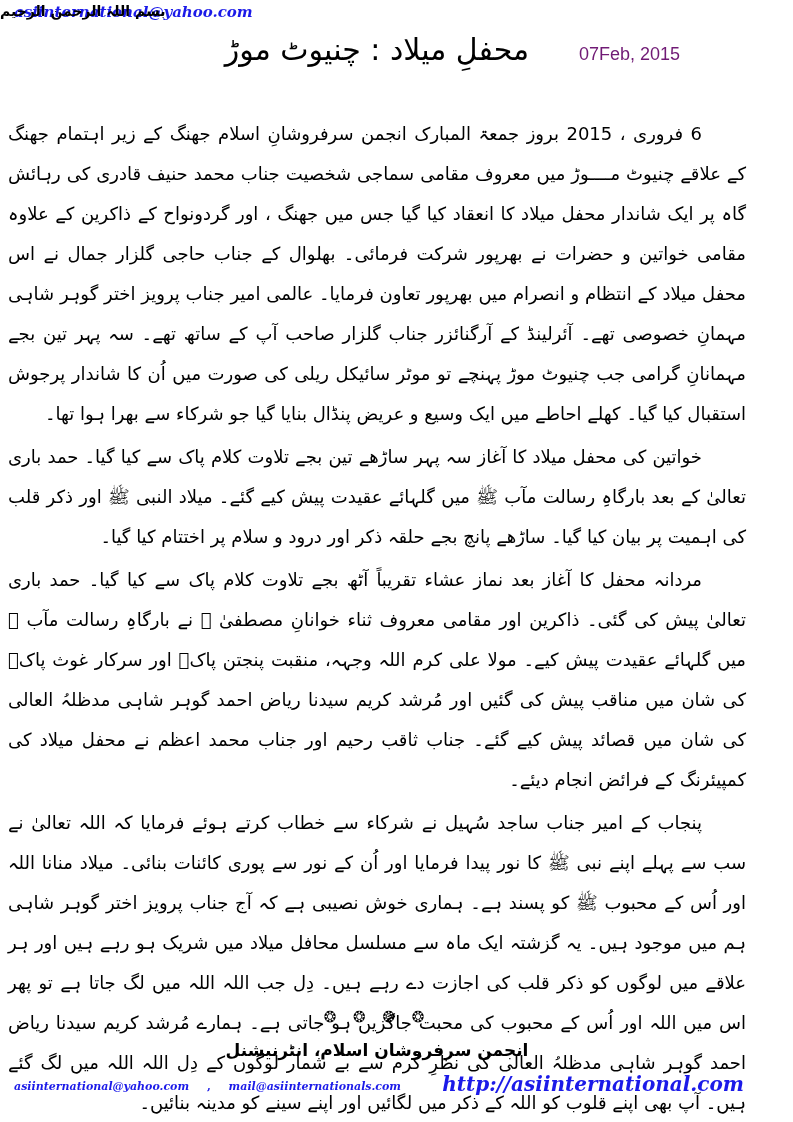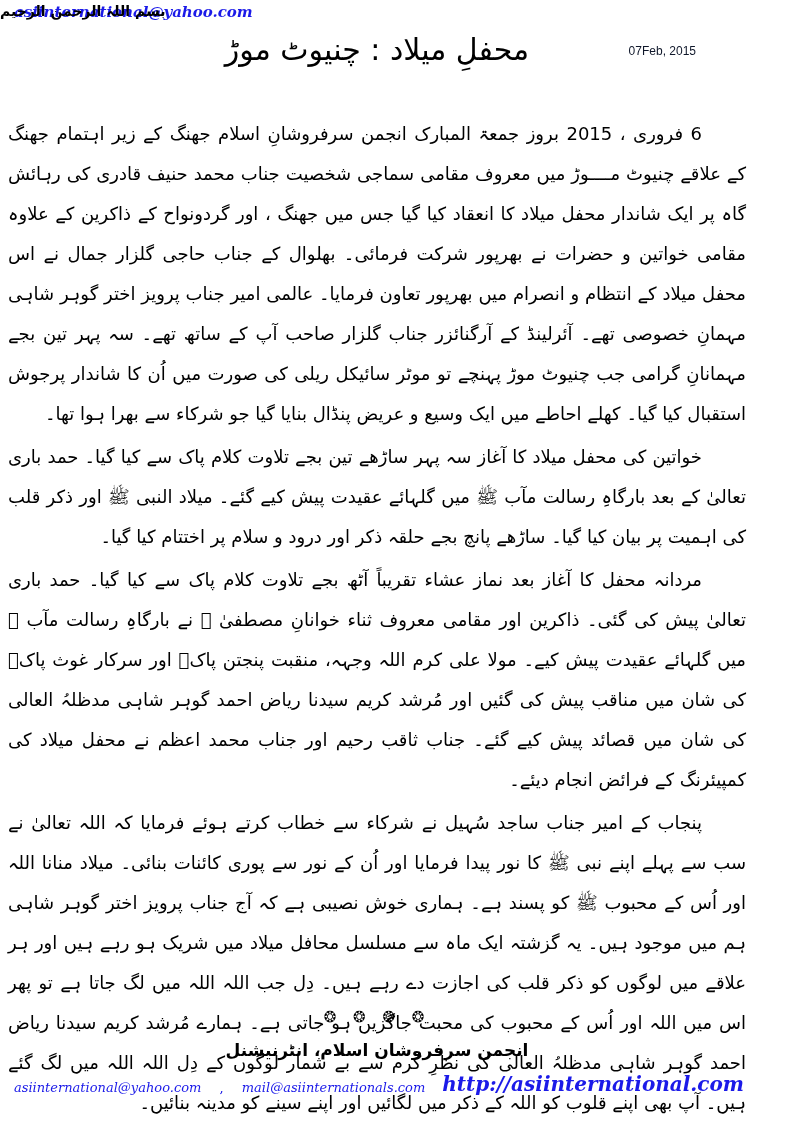--- a/index.html
+++ b/index.html
@@ -21,23 +21,23 @@
     font-style: italic; font-weight: bold;
     font-size: 15px; color: #1b1ae8;
     text-decoration: none; cursor: pointer;
   }
   .bismillah {
     position: absolute; top: 3px; left: 0; right: 0;
     text-align: left; direction: rtl;
     font-size: 14px; font-weight: bold;
   }
   .doc-date {
-    position: absolute; top: 44px; right: 58px;
+    position: absolute; top: 44px; right: 74px;
     font-family: "Liberation Sans", sans-serif;
-    font-size: 12px; color: #0f172a;
+    font-size: 18px; color: #701a75;
   }
   .doc-title {
     position: absolute; top: 32px; left: 0; right: 0;
     margin: 0; text-align: center; direction: rtl;
     font-size: 30px; font-weight: normal;
     font-family: "DejaVu Sans", sans-serif;
   }
 
   
   .article {
@@ -57,22 +57,22 @@
     text-align: center; direction: rtl;
     font-size: 17px; font-weight: bold;
     font-family: "DejaVu Sans", sans-serif;
   }
   .footer-contacts {
     position: absolute; top: 1072px; left: 14px; right: 10px; height: 34px;
   }
   .contact-left {
     position: absolute; left: 0; top: 8px;
     font-family: "DejaVu Serif", serif;
-    font-style: italic; font-weight: normal;
-    font-size: 13px; color: #1b1ae8;
+    font-style: italic; font-weight: bold;
+    font-size: 11px; color: #1b1ae8;
   }
   .contact-left .sep { margin: 0 14px; color: #1b1ae8; font-style: normal; }
   .contact-site {
     position: absolute; right: 0; top: 0;
     font-family: "DejaVu Serif", serif;
     font-style: italic; font-weight: bold;
     font-size: 20px; color: #1b1ae8;
     text-decoration: none; cursor: pointer;
   }
   .link-like { cursor: pointer; }

